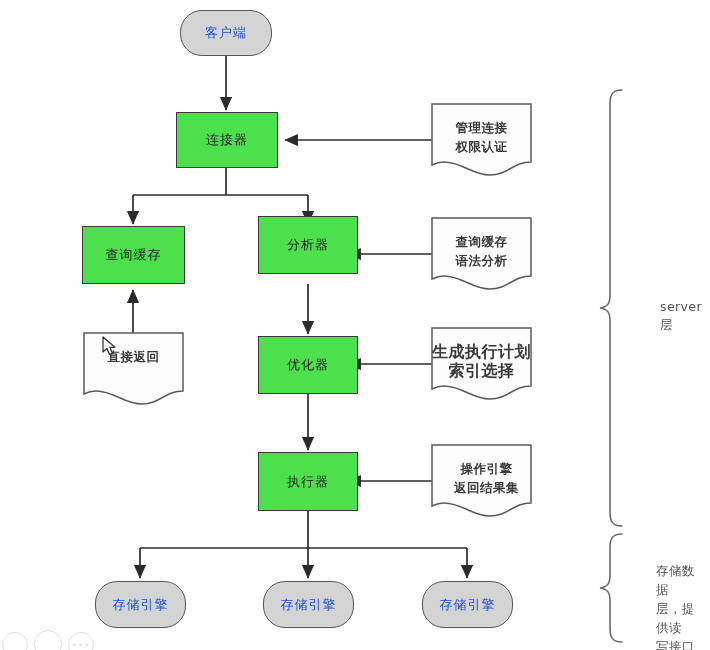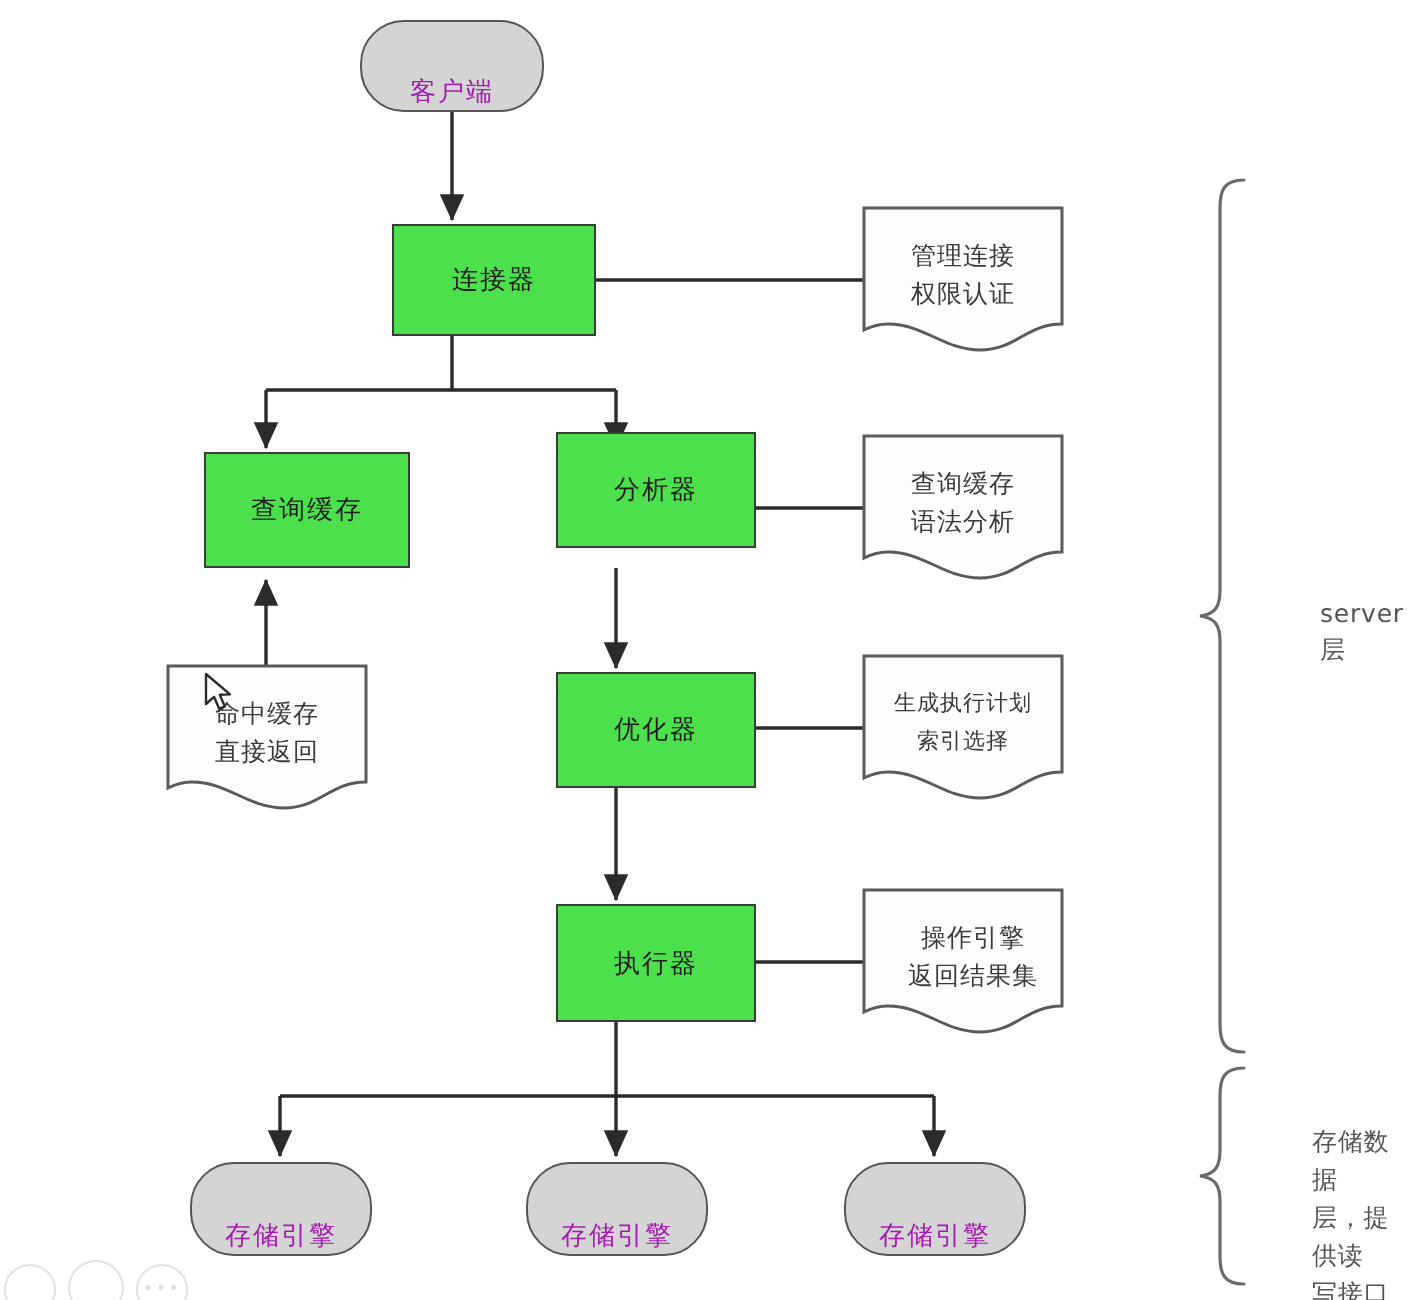--- a/index.html
+++ b/index.html
@@ -22,35 +22,34 @@
     justify-content:center;
     text-align:center;
     color:#222;
     letter-spacing:1px;
   }
   .node.proc{
     background:#4ce04c;
     border:1.5px solid #3a3a3a;
     font-size:13px;
     color:#1d1d1d;
-    margin-left:20px;
   }
   .node.term{
     background:#d4d4d4;
     border:1.5px solid #555;
     border-radius:22px;
     font-size:13px;
-    color:#a21caf;
-    align-items:flex-end;
+    color:#1d4ed8;
   }
 
   
   .note{
     position:absolute;
     box-sizing:border-box;
+    font-weight:bold;
   }
   .note .note-text{
     position:absolute;
     left:0;right:0;
     top:14px;
     text-align:center;
     font-size:12.5px;
     line-height:19px;
     color:#3a3a3a;
     letter-spacing:0.5px;
@@ -183,27 +182,26 @@
 
   <div class="note" style="left:432px;top:218px;width:99px;height:71px;">
     <div class="note-text">
       <span>查询缓存</span>
       <span>语法分析</span>
     </div>
   </div>
 
   <div class="note" style="left:84px;top:333px;width:99px;height:71px;">
     <div class="note-text">
-      <span>命中缓存</span>
       <span>直接返回</span>
     </div>
   </div>
 
   <div class="note" style="left:432px;top:328px;width:99px;height:71px;">
-    <div class="note-text" style="font-size:11px;text-align:center;">
+    <div class="note-text" style="font-size:16px;text-align:center;">
       <span>生成执行计划</span>
       <span>索引选择</span>
     </div>
   </div>
 
   <div class="note" style="left:432px;top:445px;width:109px;height:71px;">
     <div class="note-text">
       <span>操作引擎</span>
       <span>返回结果集</span>
     </div>

